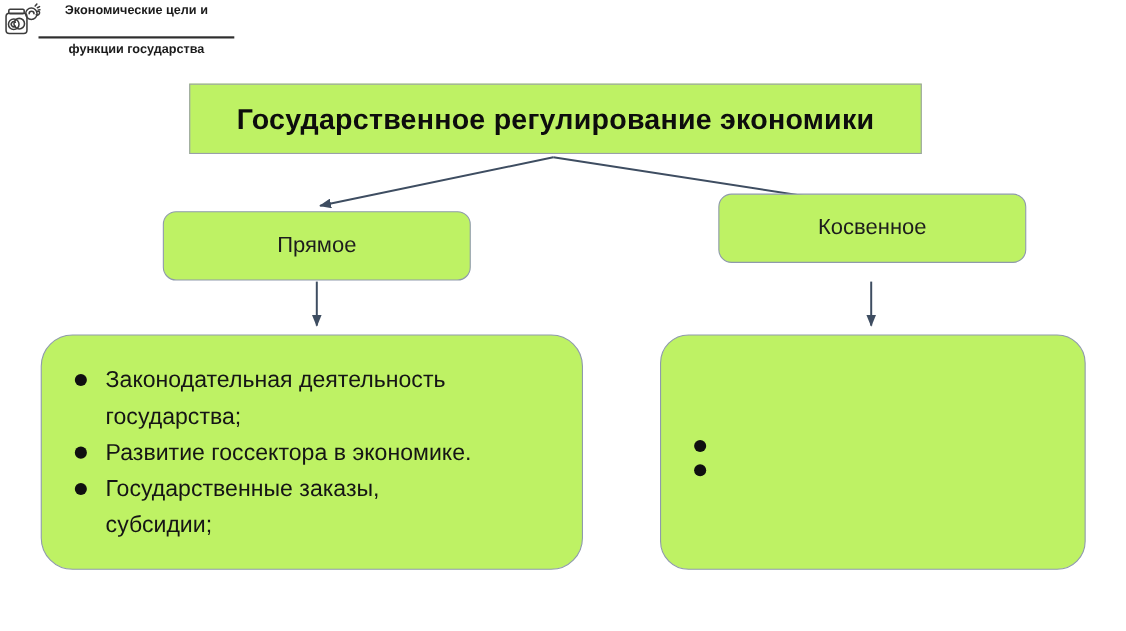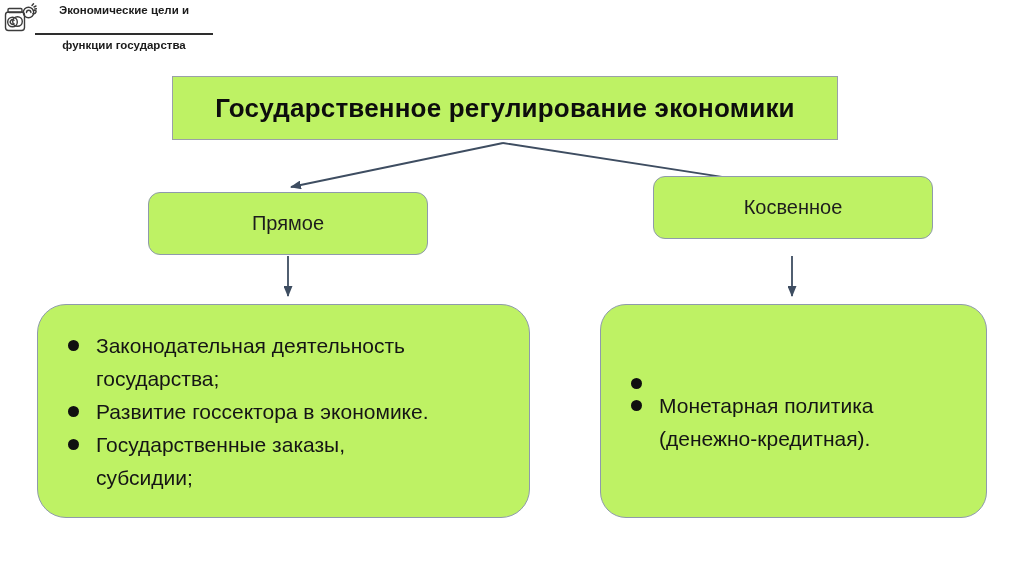--- a/index.html
+++ b/index.html
@@ -118,19 +118,17 @@
     </ul>
   </div>
 
   <div class="node content-box content-right">
     <ul>
       <li>
         <span class="bullet-dot"></span>
       </li>
       <li>
         <span class="bullet-dot"></span>
-        <span class="bullet-text">Монетарная политика
-(денежно-кредитная).</span>
       </li>
     </ul>
   </div>
 
 </div>
 
 </body></html>

